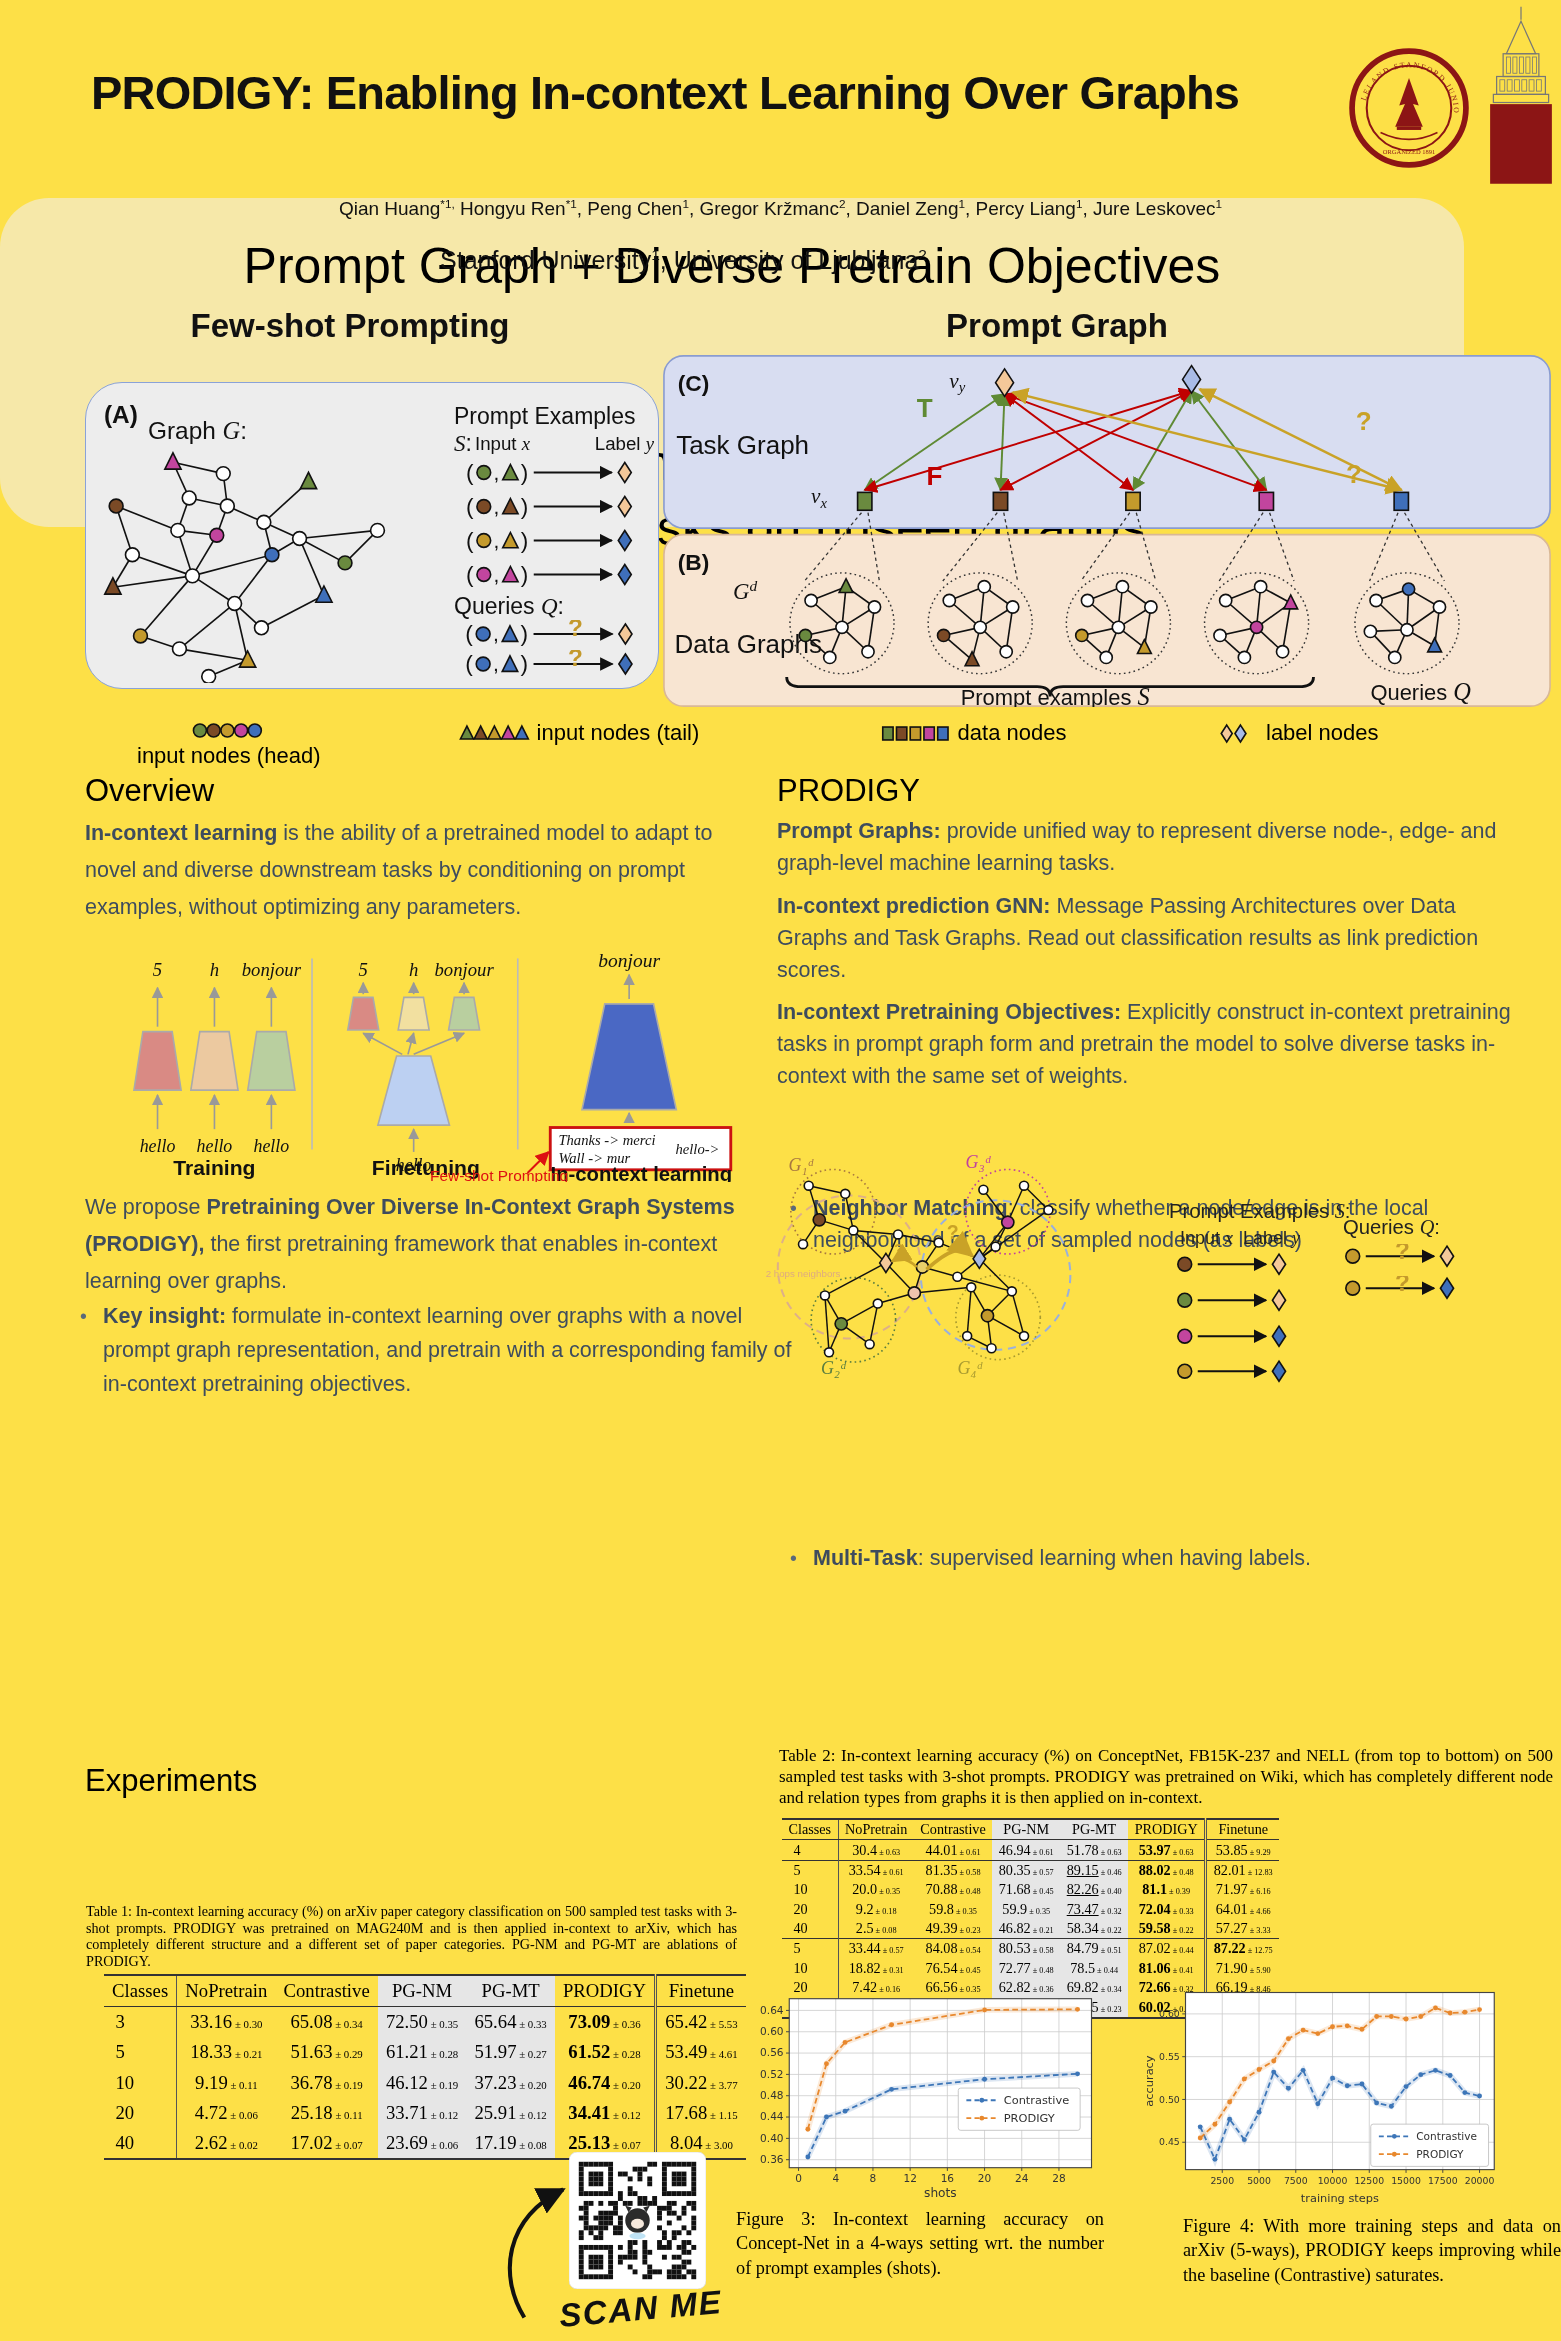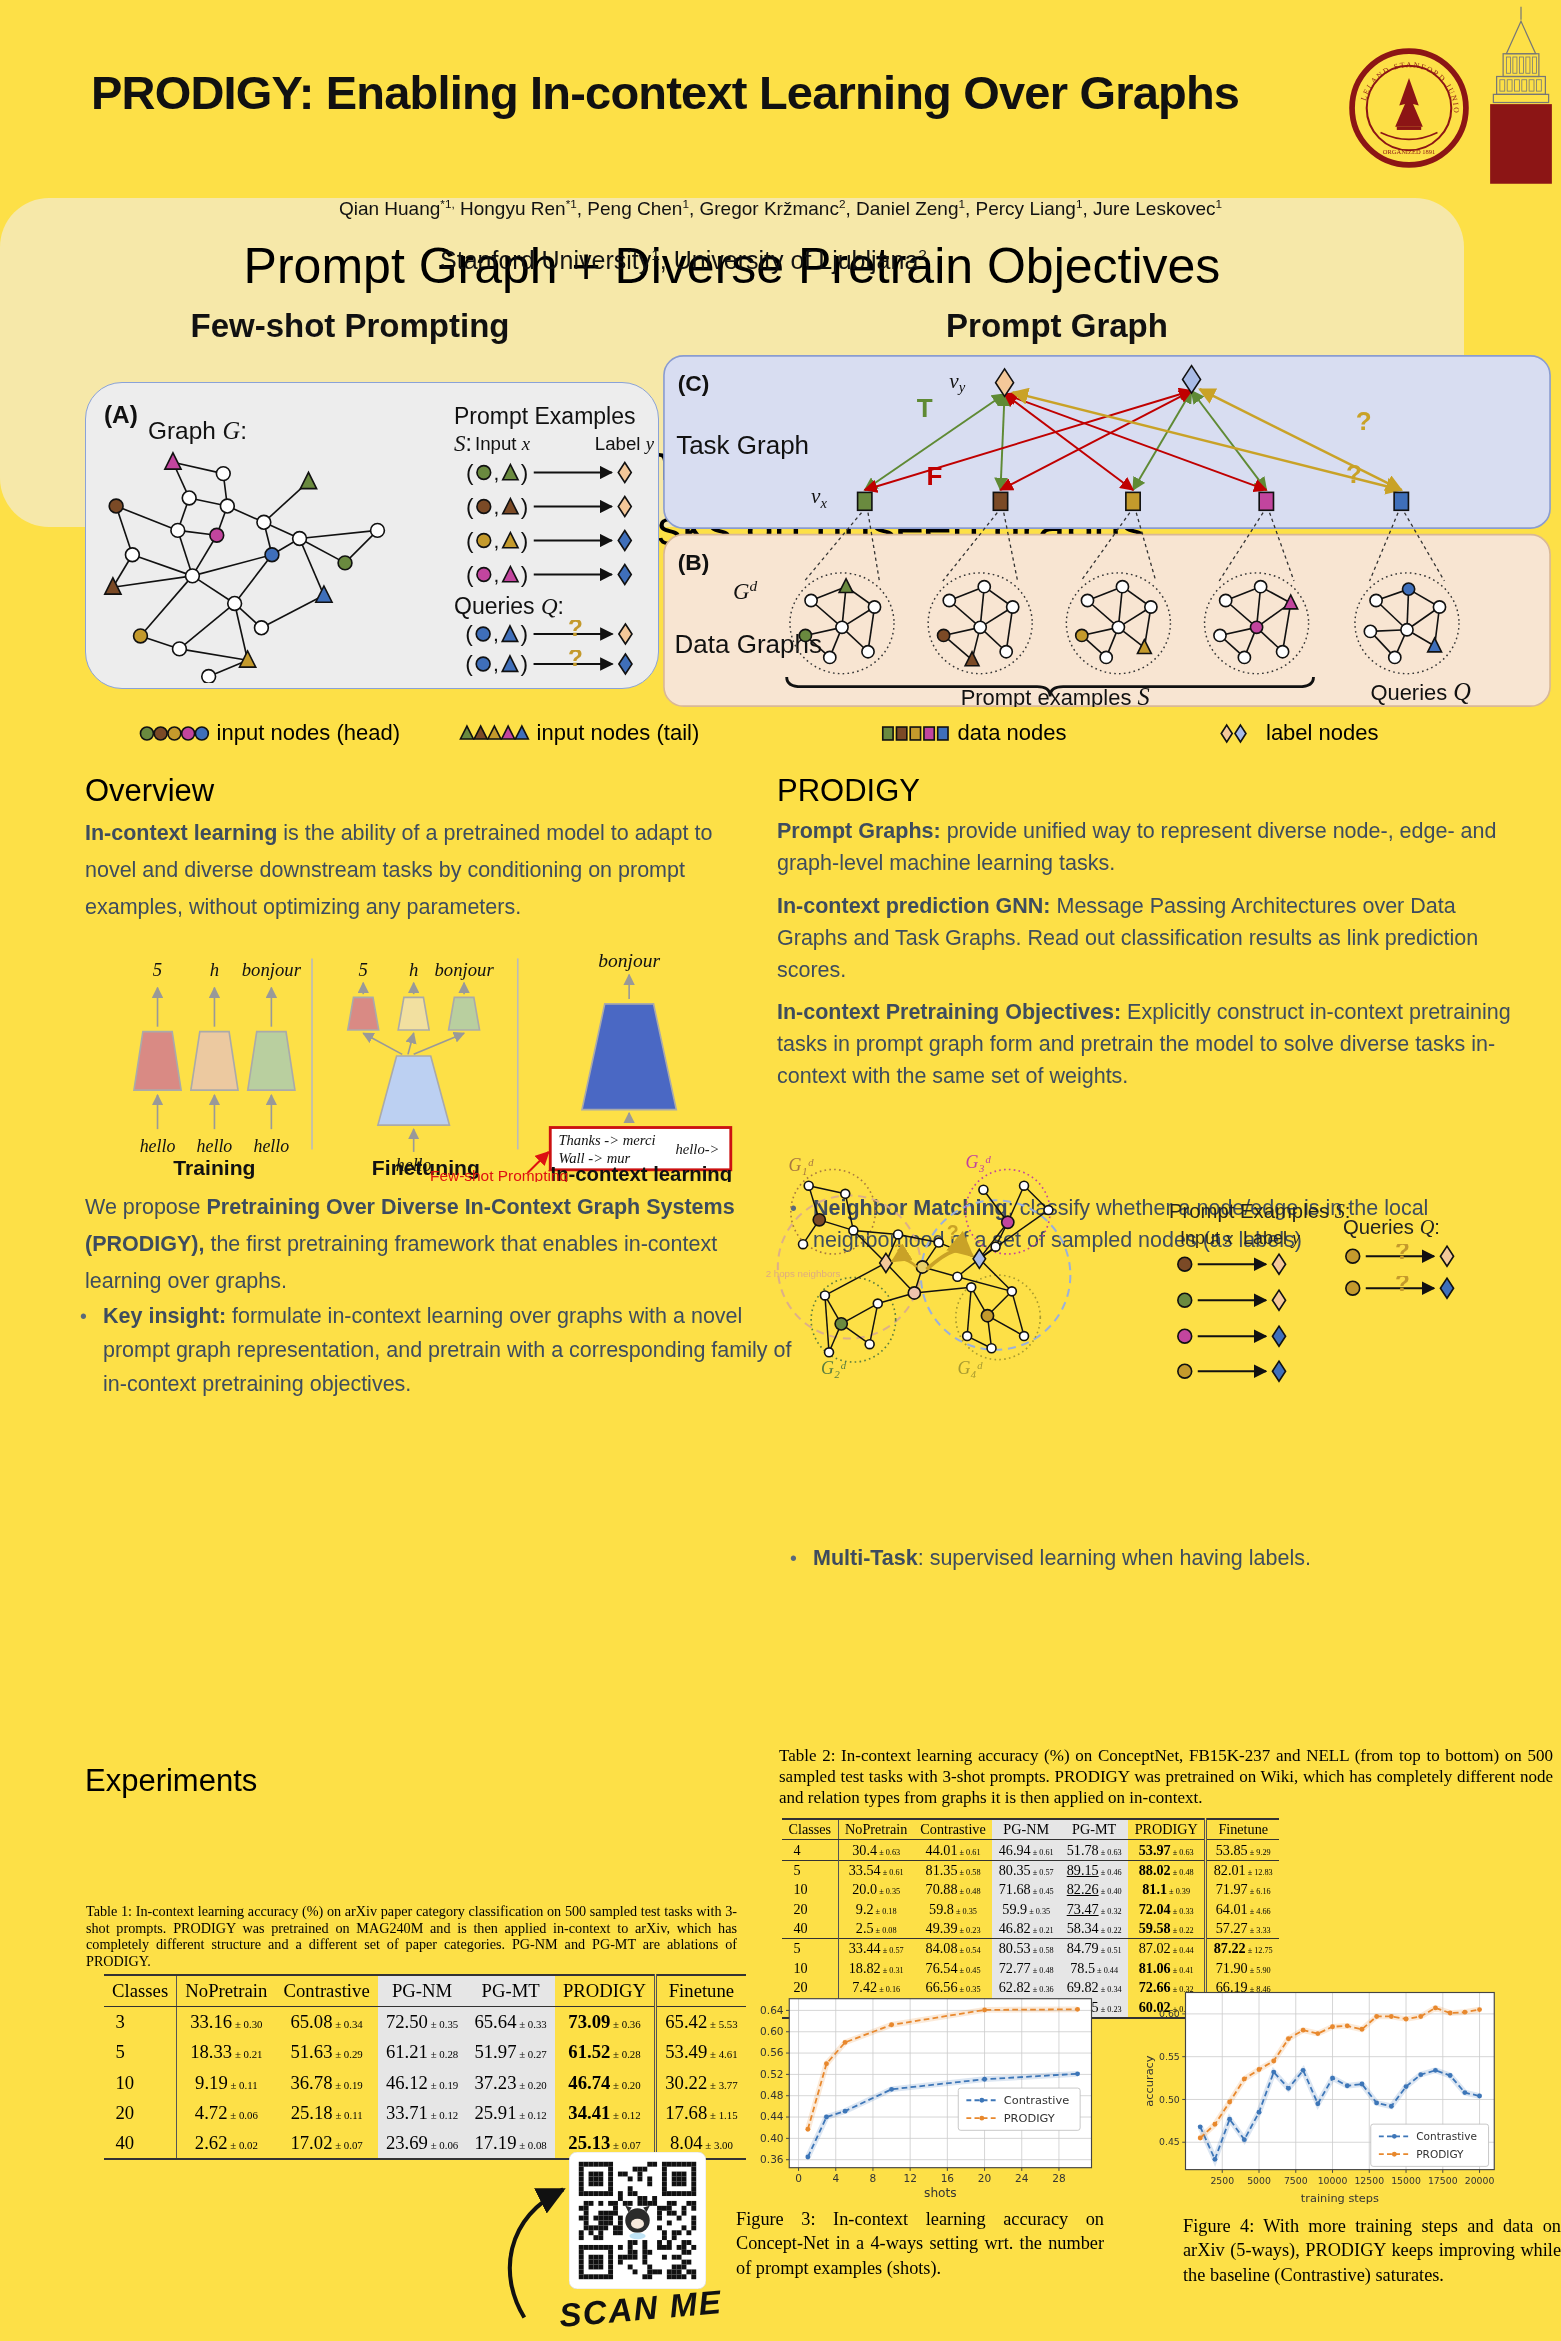--- a/index.html
+++ b/index.html
@@ -462,21 +462,21 @@
       <circle cx="900" cy="372" r="7.5" fill="#fff" stroke="#111" stroke-width="2"></circle>
       <path d="M949,348.225 L940.5,365.225 L957.5,365.225 Z" fill="#3f6fba" stroke="#111" stroke-width="2"></path>
       <text x="86" y="300" font-family="&quot;Liberation Serif&quot;,serif" font-size="28" fill="#111" font-style="italic">G<tspan dy="-10" font-size="19">d</tspan></text>
       <path d="M152,396 Q152,408 170,408 L460,408 Q476,408 476,420 Q476,408 492,408 L782,408 Q800,408 800,396" fill="none" stroke="#111" stroke-width="3.5"></path>
       <text x="366" y="430" font-family="&quot;Liberation Sans&quot;,sans-serif" font-size="27" fill="#111">Prompt examples <tspan font-size="30" font-style="italic" font-family="&quot;Liberation Serif&quot;,serif">S</tspan></text>
       <text x="870" y="424" font-family="&quot;Liberation Sans&quot;,sans-serif" font-size="27" fill="#111">Queries <tspan font-size="30" font-style="italic" font-family="&quot;Liberation Serif&quot;,serif">Q</tspan></text>
     </svg>
 
   <div id="legendRow">
       <div class="abs" style="left: 0px; top: 717px; width: 1561px; height: 41px;">
-        <div style="position: absolute; left: 137px; top: 3.3px; display: flex; align-items: center; gap: 1.6px;">
+        <div style="position: absolute; left: 137px; top: 3.3px; display: flex; align-items: center; gap: 1.6px; flex-direction: column;">
           <svg width="78" height="21" viewBox="0 0 96 26">
             <circle cx="12" cy="13" r="8" fill="#6a8a3f" stroke="#111" stroke-width="2"></circle>
             <circle cx="29" cy="13" r="8" fill="#7b4a26" stroke="#111" stroke-width="2"></circle>
             <circle cx="46" cy="13" r="8" fill="#c49a2c" stroke="#111" stroke-width="2"></circle>
             <circle cx="63" cy="13" r="8" fill="#c2459e" stroke="#111" stroke-width="2"></circle>
             <circle cx="80" cy="13" r="8" fill="#3f6fba" stroke="#111" stroke-width="2"></circle>
           </svg>
           <span class="legLab">input nodes (head)</span>
         </div>
         <div style="position: absolute; left: 457px; top: 3.3px; display: flex; align-items: center; gap: 1.6px;">

